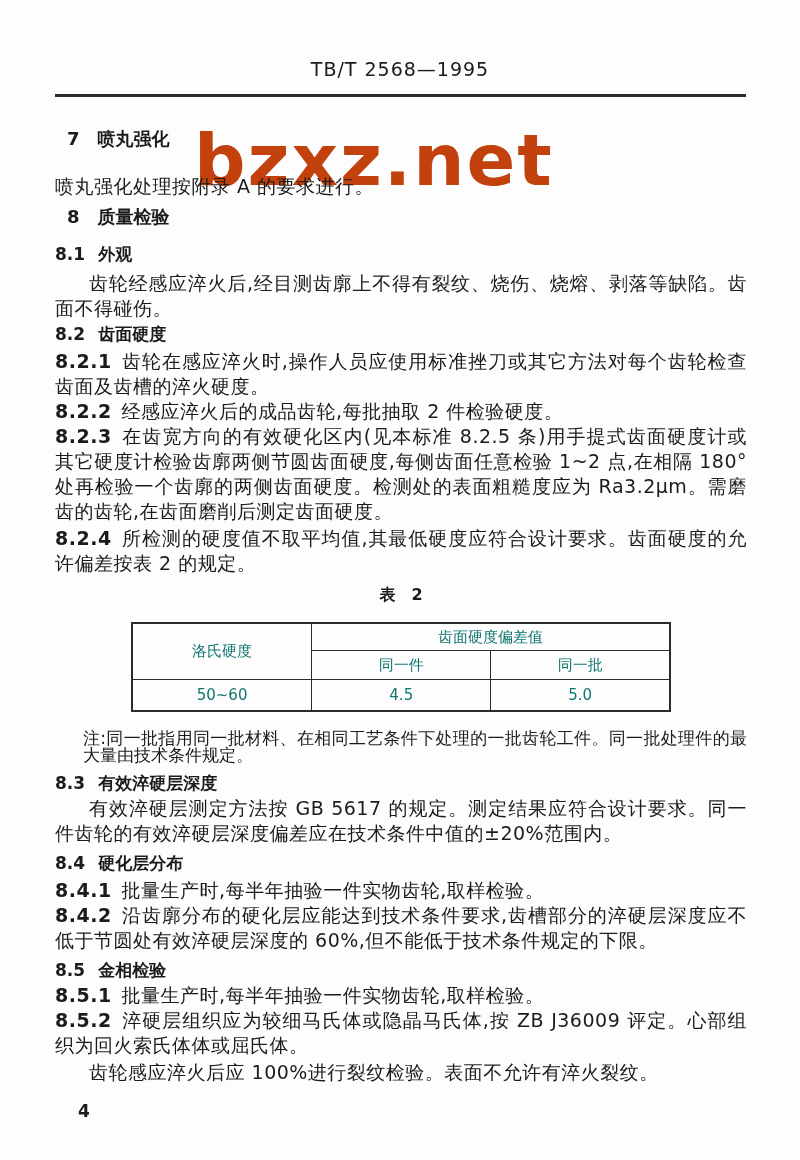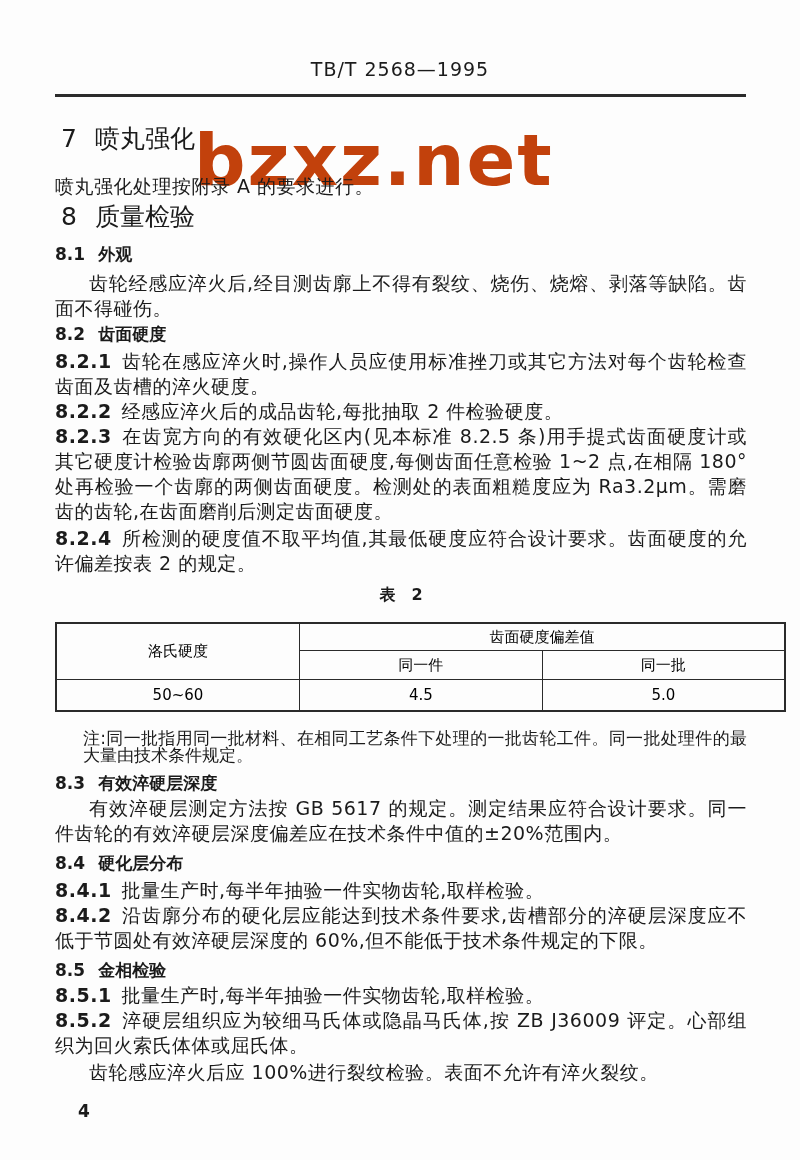--- a/index.html
+++ b/index.html
@@ -17,41 +17,41 @@
     position:absolute; top:58px; left:0; width:100%; z-index:1;
     text-align:center; font-size:19px; font-weight:normal; letter-spacing:1px;
   }
   .header-rule {
     position:absolute; top:94px; left:55px; width:691px; height:3px;
     background:#2b2b2b; z-index:1;
   }
   .content {
     position:absolute; top:112px; left:55px; width:692px; z-index:1;
   }
-  .h1 { font-size:25px; font-weight:normal; line-height:23px; margin:6px; }
+  .h1 { font-size:18px; font-weight:bold; line-height:23px; margin:12px; }
   .h2 { font-size:17px; font-weight:bold; line-height:22px; margin:0; }
   .h1 .sec-num { margin-right:18px; }
   .h2 .sec-num { margin-right:13px; }
   .body-p {
     font-size:19px; line-height:25px; margin:0;
     text-align:justify; letter-spacing:0.5px;
   }
   .indent { text-indent:34px; }
   .clause-num { font-weight:bold; margin-right:10px; }
   .mt24 { margin-top:24px; }
   .mt15 { margin-top:15px; } .mt8 { margin-top:8px; }
   .mt6 { margin-top:6px; }   .mt4 { margin-top:4px; }
   .mt2 { margin-top:2px; }
   .tbl-caption {
     margin-top:8px; text-align:center;
     font-size:16px; font-weight:bold; line-height:22px;
   }
   table.tbl2 {
-    width:731px; margin:4px auto 0; border-collapse:collapse;
-    font-size:15px; color:#000000;
+    width:540px; margin:4px auto 0; border-collapse:collapse;
+    font-size:15px; color:#0f766e;
   }
   table.tbl2 th, table.tbl2 td {
     border:1px solid #2b2b2b; text-align:center; padding:0;
     font-weight:normal;
   }
   table.tbl2 { border:2px solid #2b2b2b; }
   table.tbl2 .hrow1 th { height:26px; }
   table.tbl2 .hrow2 th { height:28px; }
   table.tbl2 .drow td { height:30px; }
   .note-p {

